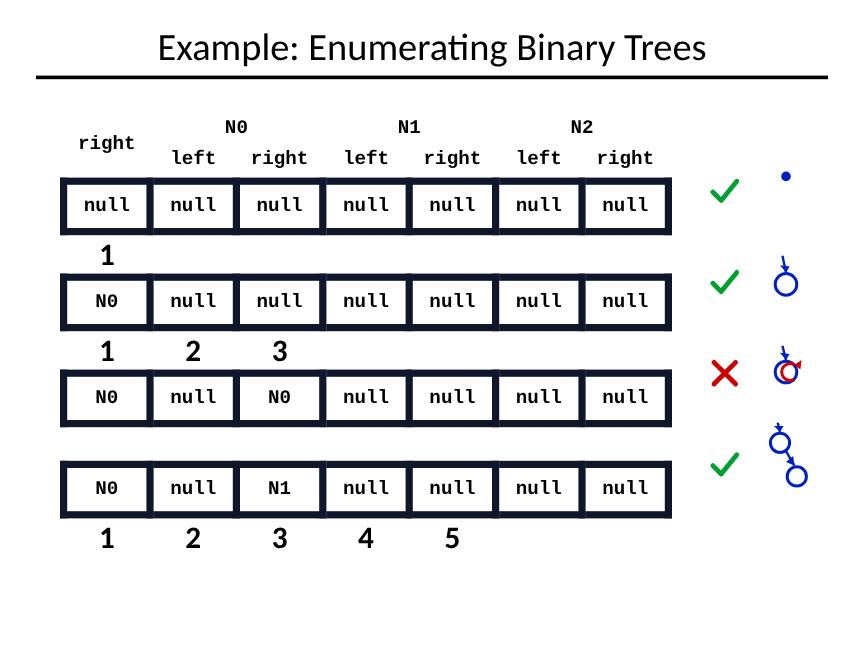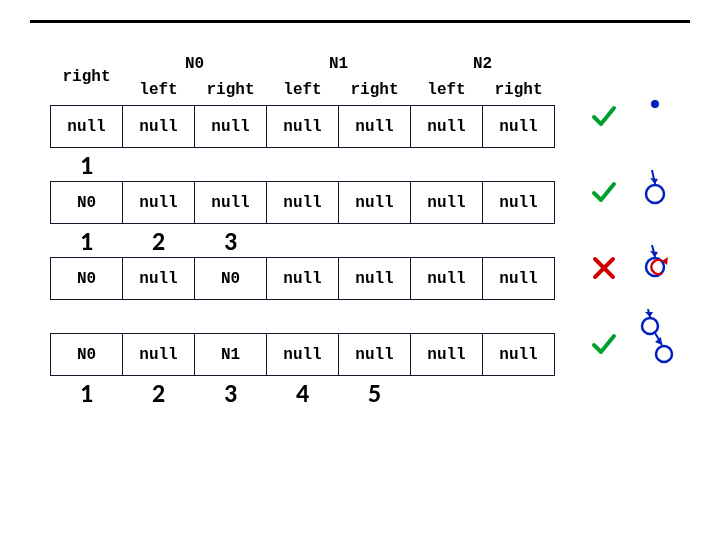--- a/index.html
+++ b/index.html
@@ -6,35 +6,36 @@
   html, body { width: 720px; height: 540px; background: #fff; font-family: Calibri, Arial, sans-serif; }
   .slide { width: 720px; height: 540px; position: relative; padding: 20px 30px; }
   .title { font-size: 32px; color: #000; text-align: center; margin-bottom: 4px; font-weight: normal; }
   .rule { border: 0; border-top: 3px solid #000; margin-bottom: 30px; }
   .table-wrap { position: relative; }
   table { border-collapse: collapse; margin-left: 20px; }
   th, td { font-family: "Courier New", monospace; font-weight: bold; font-size: 16px; text-align: center; }
   th { padding: 2px 8px 6px 8px; border: none; }
   th.grp { border: none; }
   th.sub { border: none; padding-bottom: 6px;}
-  td { border: 1px solid #0f172a; width: 72px; height: 42px; }
+  td { border: 6px solid #0f172a; width: 72px; height: 42px; }
   .spacer-row td { border: none; height: 34px; }
   .spacer-row td.num { font-family: Calibri, Arial, sans-serif; font-size: 26px; font-weight: bold; vertical-align: middle; }
   .mark { width: 28px; text-align: center; }
   .mark svg { display: block; margin: auto; }
   .tree { width: 60px; }
   .side { position: absolute; left: 560px; top: 0; }
   .side-row { height: 42px; display: flex; align-items: center; gap: 12px; }
   .side-spacer { height: 34px; }
   .hdr-spacer { height: 42px; }
 </style>
 </head>
 <body>
 
 <div class="slide">
+  <h1 class="title">Example: Enumerating Binary Trees</h1>
   <hr class="rule">
 
   <div class="table-wrap">
   <table>
     <thead>
       <tr>
         <th rowspan="2">right</th>
         <th colspan="2" class="grp">N0</th>
         <th colspan="2" class="grp">N1</th>
         <th colspan="2" class="grp">N2</th>

